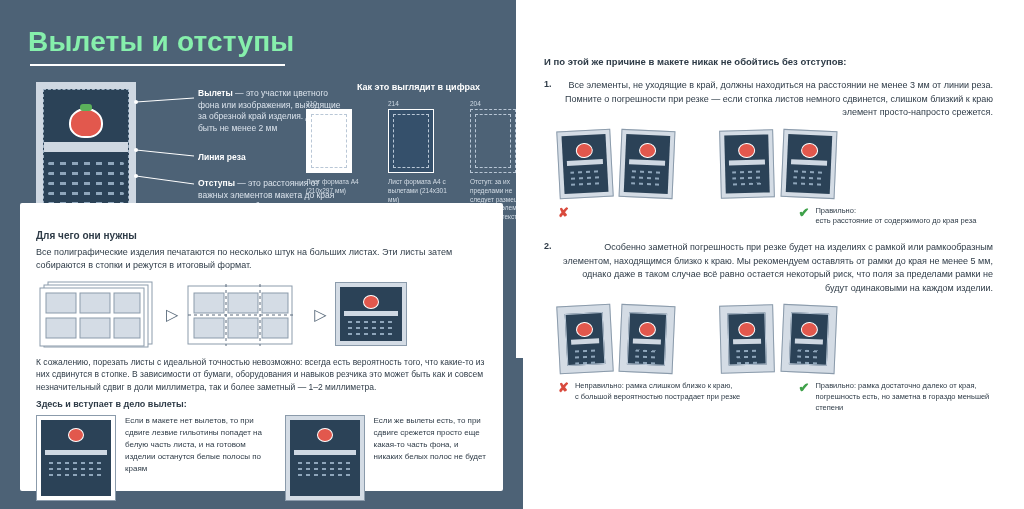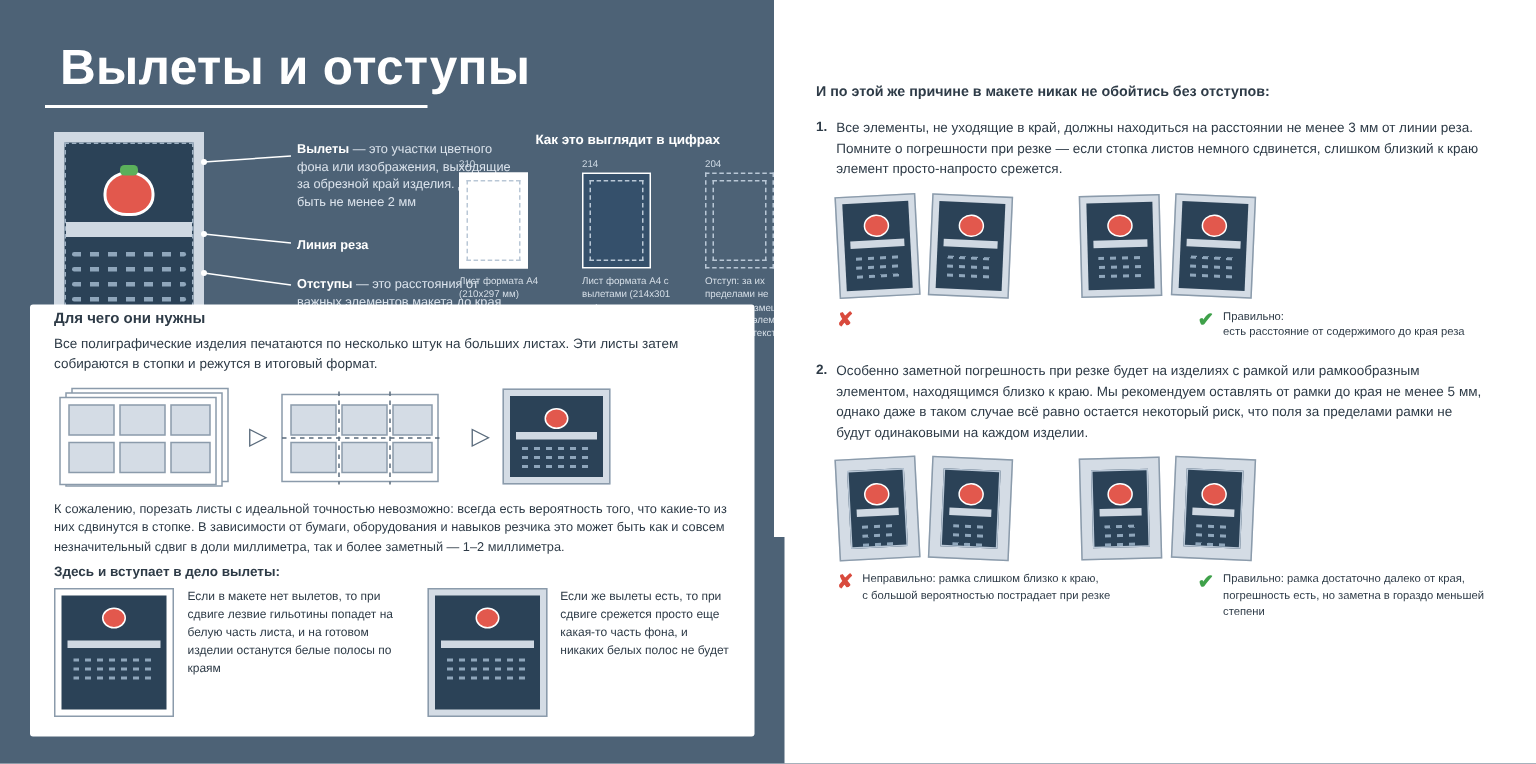--- a/index.html
+++ b/index.html
@@ -12,22 +12,22 @@
   .page{position:relative;width:1024px;height:509px;}
 
   
   .left{
     position:absolute;left:0;top:0;width:523px;height:509px;
     background:#4d6276;
     box-sizing:border-box;
     padding:18px 20px 0 28px;
   }
   .left h1{
-    margin:8px 0 0 12px;
-    font-size:33px;color:#ffffff;font-weight:bold;letter-spacing:.2px;
+    margin:8px 0 0 0;
+    font-size:28px;color:#86efac;font-weight:bold;letter-spacing:.2px;
   }
   .title-rule{
     width:255px;height:2px;background:#ffffff;margin:6px 0 14px 2px;
   }
 
   
   .top-area{position:relative;height:160px;}
   .card-big{
     position:absolute;left:8px;top:2px;width:96px;height:140px;
     background:#cfd8e2;border:2px solid #cfd8e2;
@@ -70,21 +70,21 @@
   .fmt .box.filled{background:#35506b;}
   .fmt .box.dashed{background:transparent;border:1px dashed #b9c7d6;}
   .fmt .box .inboxdash{position:absolute;left:4px;top:4px;right:4px;bottom:4px;border:1px dashed #b9c7d6;}
   .fmt .dim-right{position:absolute;right:-22px;bottom:18px;font-size:6.5px;color:#cdd8e3;}
   .fmt .cap{font-size:6.5px;color:#d4dde6;line-height:1.35;margin-top:5px;width:64px;}
 
   
   .white-card{
     position:absolute;left:20px;top:203px;width:483px;height:288px;
     background:#ffffff;border-radius:2px;
-    box-sizing:border-box;padding:4px 16px;
+    box-sizing:border-box;padding:27px 16px;
     color:#2e3b47;
   }
   .wc-h{font-size:10px;font-weight:bold;margin:0 0 5px 0;}
   .wc-p{font-size:9px;line-height:1.45;margin:0 0 8px 0;}
   .stack-row{display:flex;align-items:center;gap:8px;margin:6px 0 8px 2px;}
   .stack{position:relative;width:120px;height:68px;}
   .mini-card{
     position:relative;width:96px;height:62px;background:#d4dce5;border:1px solid #8b9bab;
   }
   .mini-card .mini-inner{position:absolute;left:4px;top:4px;right:4px;bottom:4px;background:#2b4257;}
@@ -106,21 +106,21 @@
 
   
   .right{
     position:absolute;left:516px;top:0;width:501px;height:358px;
     background:#ffffff;box-sizing:border-box;padding:56px 24px 0 28px;
     color:#2e3b47;
   }
   .r-h{font-size:9.5px;font-weight:bold;margin:0 0 12px 0;}
   .r-item{display:flex;gap:6px;margin-bottom:10px;}
   .r-num{font-size:9px;font-weight:bold;}
-  .r-txt{font-size:9px;line-height:1.5;}
+  .r-txt{font-size:9px;line-height:1.5;text-align:right;}
   .ex-row{display:flex;gap:46px;margin:6px 0 4px 14px;}
   .ex-group{display:flex;gap:8px;}
   .ex-card{width:52px;height:66px;background:#d4dce5;border:1px solid #8b9bab;position:relative;}
   .ex-card .ei{position:absolute;left:4px;top:4px;right:4px;bottom:4px;background:#2b4257;}
   .ex-card.framed .ei{left:7px;top:7px;right:7px;bottom:7px;border:1px solid #b9c7d6;}
   .ex-tom{position:absolute;left:50%;transform:translateX(-50%);top:8px;width:15px;height:13px;border-radius:50%;background:#e2584d;border:1px solid #fff;}
   .ex-band{position:absolute;left:4px;right:4px;top:25px;height:5px;background:#cfd8e2;}
   .ex-waves{position:absolute;left:7px;right:7px;top:36px;}
   .ex-waves div{height:2px;margin-bottom:4px;background:repeating-linear-gradient(90deg,#8fa6bb 0 4px,transparent 4px 8px);}
   .verdicts{display:flex;gap:46px;margin:8px 0 14px 14px;}

